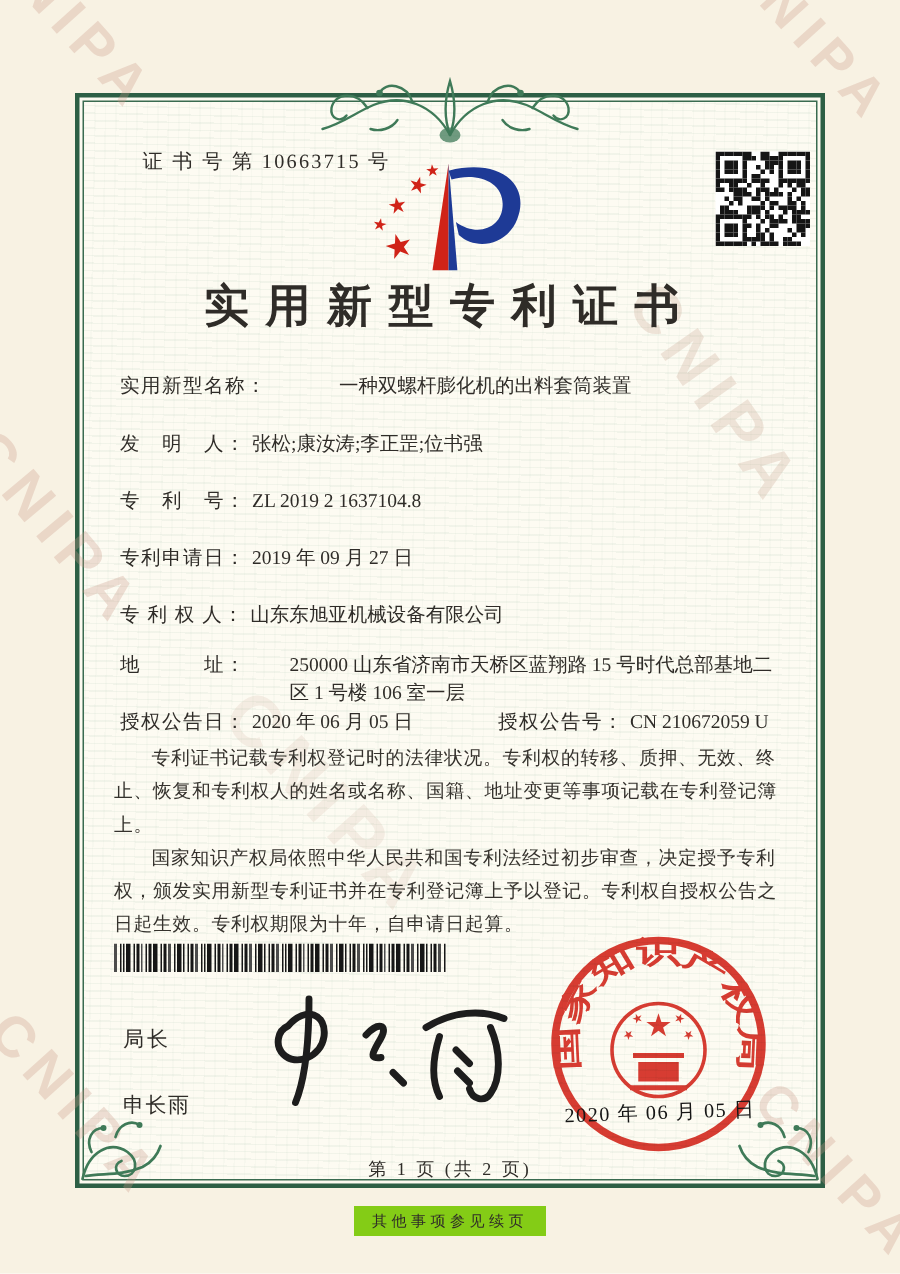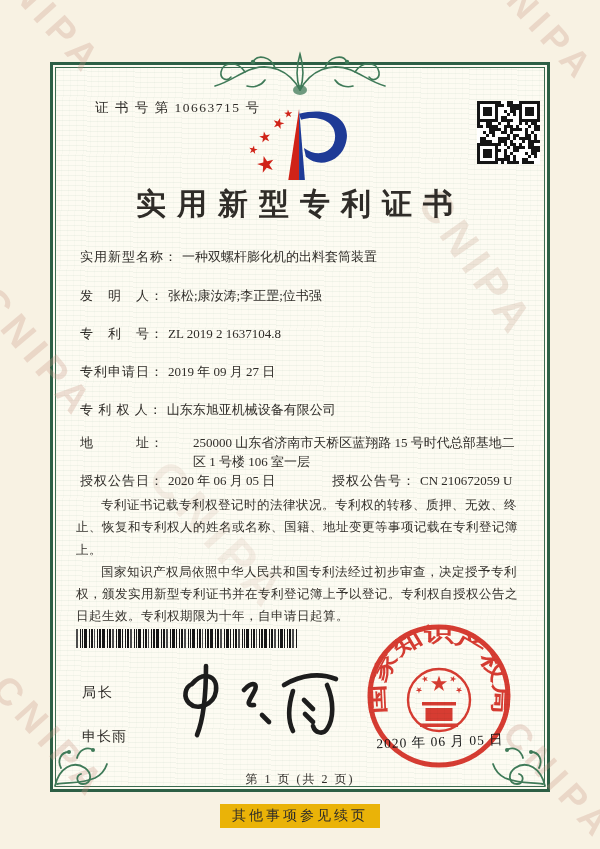--- a/index.html
+++ b/index.html
@@ -57,21 +57,21 @@
   .qr{position:absolute;left:477px;top:101px;width:63px;height:63px;background:#fff;z-index:6;}
   .title{
     position:absolute;left:0;top:184px;width:100%;text-align:center;
     font-size:30px;font-weight:bold;letter-spacing:11px;z-index:6;
   }
 
   
   .row{position:absolute;left:80px;width:445px;font-size:13px;line-height:1.45;z-index:6;display:flex;}
   .row .lbl{flex:0 0 aupx;white-space:nowrap;letter-spacing:1px;}
   .row .val{margin-left:4px;}
-  .r0{top:248px;} .r1{top:287px;} .r2{top:325px;} .r3{top:363px;} .r4{top:401px;}
+  .r0{top:248px;gap:44px;} .r1{top:287px;} .r2{top:325px;} .r3{top:363px;} .r4{top:401px;}
   .r5{top:434px;} .r6{top:472px;}
   .val.prewrap{white-space:pre-wrap;max-width:345px;margin-left:29px;}
   .pair2{position:absolute;left:252px;top:0;display:flex;}
 
   
   .paras{position:absolute;left:76px;top:494px;width:452px;z-index:6;}
   .paras p{
     margin:0;font-size:12.5px;line-height:1.78;text-indent:2em;
     letter-spacing:0.5px;color:#35322d;
   }
@@ -88,21 +88,21 @@
   .seal{position:absolute;left:363px;top:620px;width:152px;height:152px;z-index:7;opacity:0.9;mix-blend-mode:multiply;}
   .seal-date{
     position:absolute;left:366px;top:733px;width:148px;text-align:center;
     font-size:13.5px;letter-spacing:1px;color:#161616;z-index:8;transform:rotate(-2deg);
   }
 
   
   .page-no{position:absolute;left:0;top:771px;width:100%;text-align:center;font-size:12px;letter-spacing:2px;z-index:6;}
   .foot-note{
     position:absolute;left:50%;top:804px;transform:translateX(-50%);
-    background:#eab308;padding:3px 12px;font-size:14px;letter-spacing:3px;z-index:6;font-family:Liberation Serif, serif;
+    background:#84cc16;padding:3px 12px;font-size:10px;letter-spacing:3px;z-index:6;font-family:Liberation Serif, serif;
   }
 </style>
 </head>
 <body>
 
 <div class="page">
 
   <div class="wm wm1">CNIPA</div>
   <div class="wm wm2">CNIPA</div>
   <div class="wm wm3">CNIPA</div>

